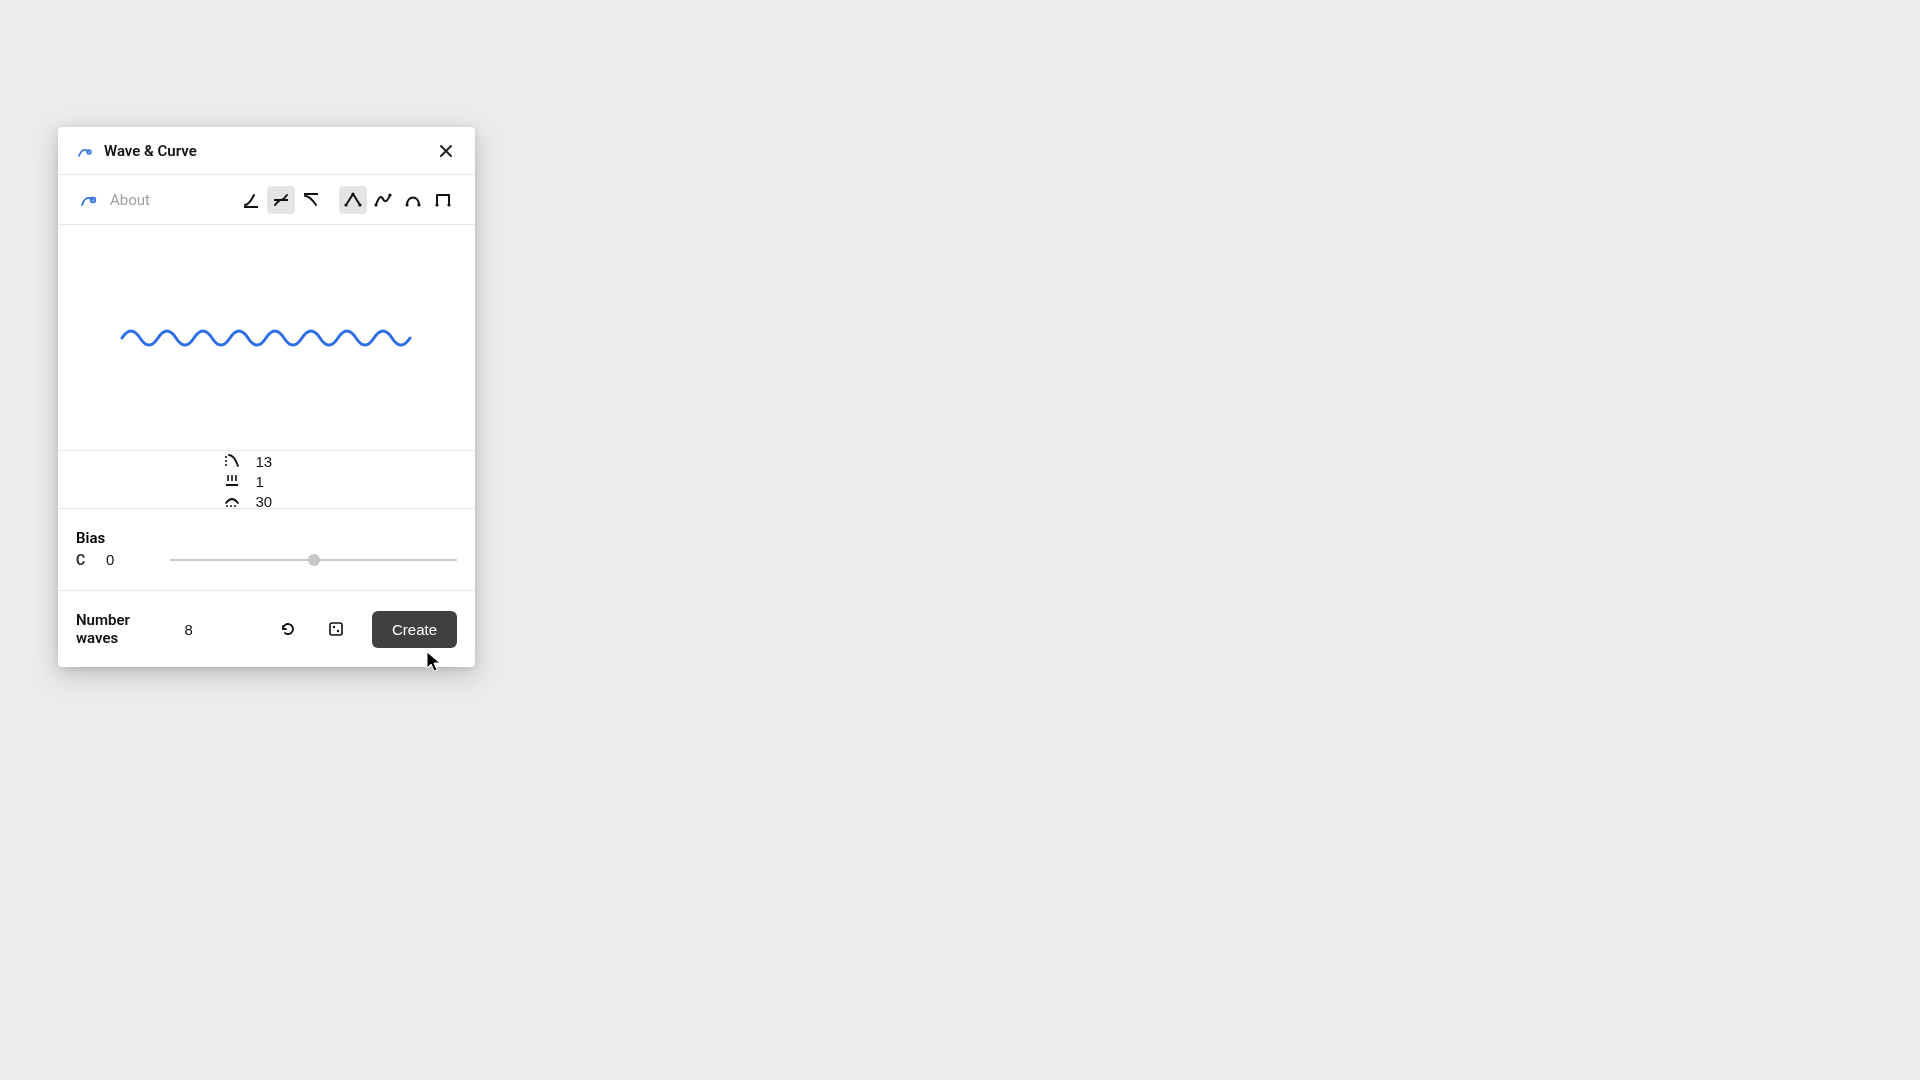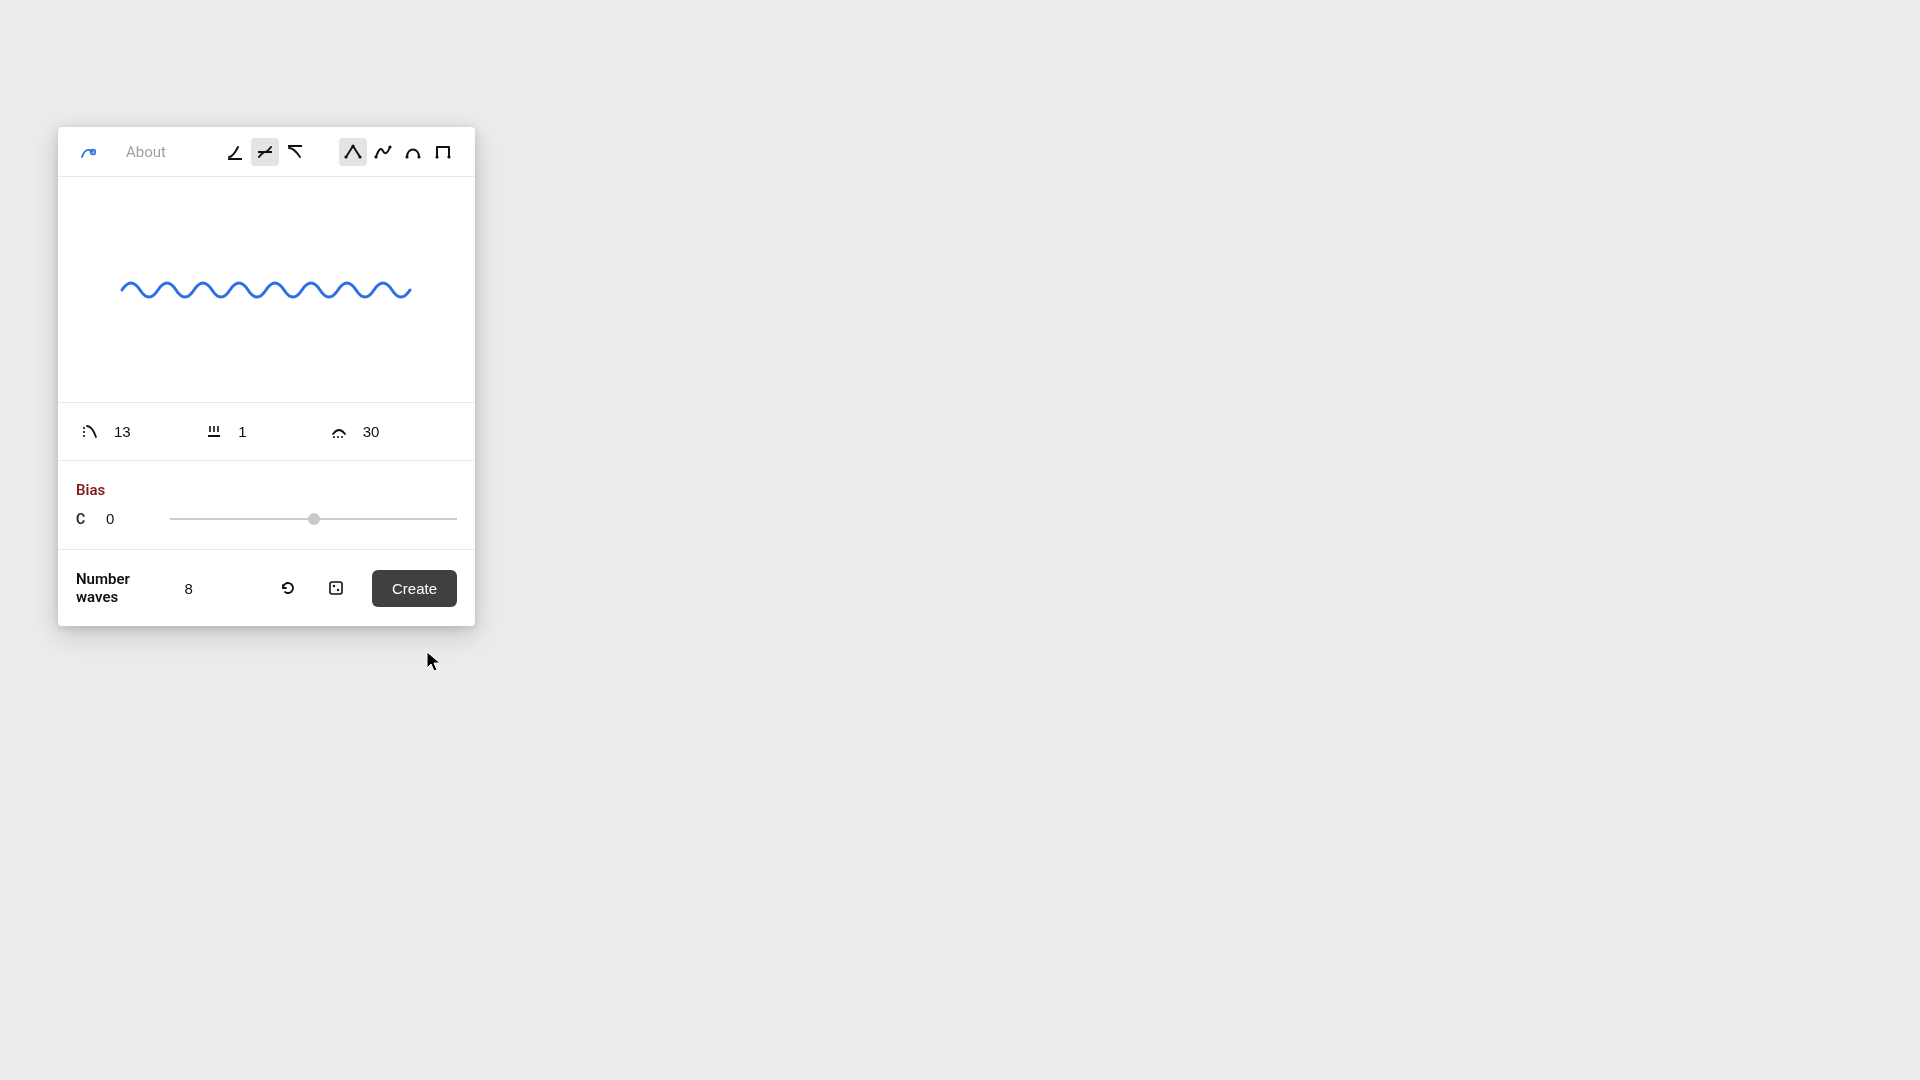--- a/index.html
+++ b/index.html
@@ -46,21 +46,21 @@
     cursor: pointer;
   }
 
   
   .toolbar {
     display: flex;
     align-items: center;
     height: 50px;
     padding: 0 18px;
     border-bottom: 1px solid #e9e9e9;
-    gap: 16px;
+    gap: 0;
   }
   .toolbar .tab-icon {
     width: 26px; height: 26px;
     margin-right: 8px;
     display: flex; align-items: center; justify-content: center;
   }
   .toolbar .about {
     font-size: 15px;
     color: #a0a0a0;
     flex: 1;
@@ -88,21 +88,22 @@
     display: flex; align-items: center; justify-content: center;
     border-bottom: 1px solid #e9e9e9;
   }
 
   
   .params {
     display: flex;
     align-items: center;
     height: 58px;
     border-bottom: 1px solid #e9e9e9;
-    padding: 0 22px;
+    padding: 0 12px;
+    flex-direction: column;
   }
   .param {
     display: flex; align-items: center;
     gap: 14px;
     flex: 1;
   }
   .param .icon {
     width: 20px; height: 20px;
     display: flex; align-items: center; justify-content: center;
     color: #222;
@@ -117,22 +118,22 @@
   }
 
   
   .bias {
     padding: 20px 18px 22px 18px;
     border-bottom: 1px solid #e9e9e9;
   }
   .bias-title {
     font-size: 15px;
     font-weight: 600;
-    color: #7f1d1d;
-    margin-bottom: 11px;
+    color: #000000;
+    margin-bottom: 4px;
   }
   .bias-row {
     display: flex; align-items: center;
     gap: 16px;
   }
   .bias-row .c-label {
     font-size: 14px;
     font-weight: 600;
     color: #222;
     width: 14px;
@@ -213,20 +214,34 @@
     left: 426px;
     top: 651px;
     pointer-events: none;
   }
 </style>
 </head>
 <body>
 
 <div class="panel">
 
+  <div class="titlebar">
+    <span class="app-icon">
+      <svg width="18" height="18" viewBox="0 0 18 18">
+        <path d="M3 14 Q7 4 13 10" stroke="#2f6fe6" stroke-width="1.6" fill="none" stroke-linecap="round"></path>
+        <circle cx="13" cy="10" r="2" fill="none" stroke="#2f6fe6" stroke-width="1.4"></circle>
+      </svg>
+    </span>
+    <span class="title">Wave &amp; Curve</span>
+    <span class="close">
+      <svg width="16" height="16" viewBox="0 0 16 16">
+        <path d="M3 3 L13 13 M13 3 L3 13" stroke="#222" stroke-width="2" stroke-linecap="round"></path>
+      </svg>
+    </span>
+  </div>
 
   <div class="toolbar">
     <span class="tab-icon">
       <svg width="22" height="22" viewBox="0 0 22 22">
         <path d="M4 16 Q8 5 15 11" stroke="#2f6fe6" stroke-width="1.8" fill="none" stroke-linecap="round"></path>
         <circle cx="15" cy="11" r="2.4" fill="none" stroke="#2f6fe6" stroke-width="1.6"></circle>
       </svg>
     </span>
     <span class="about">About</span>
 

